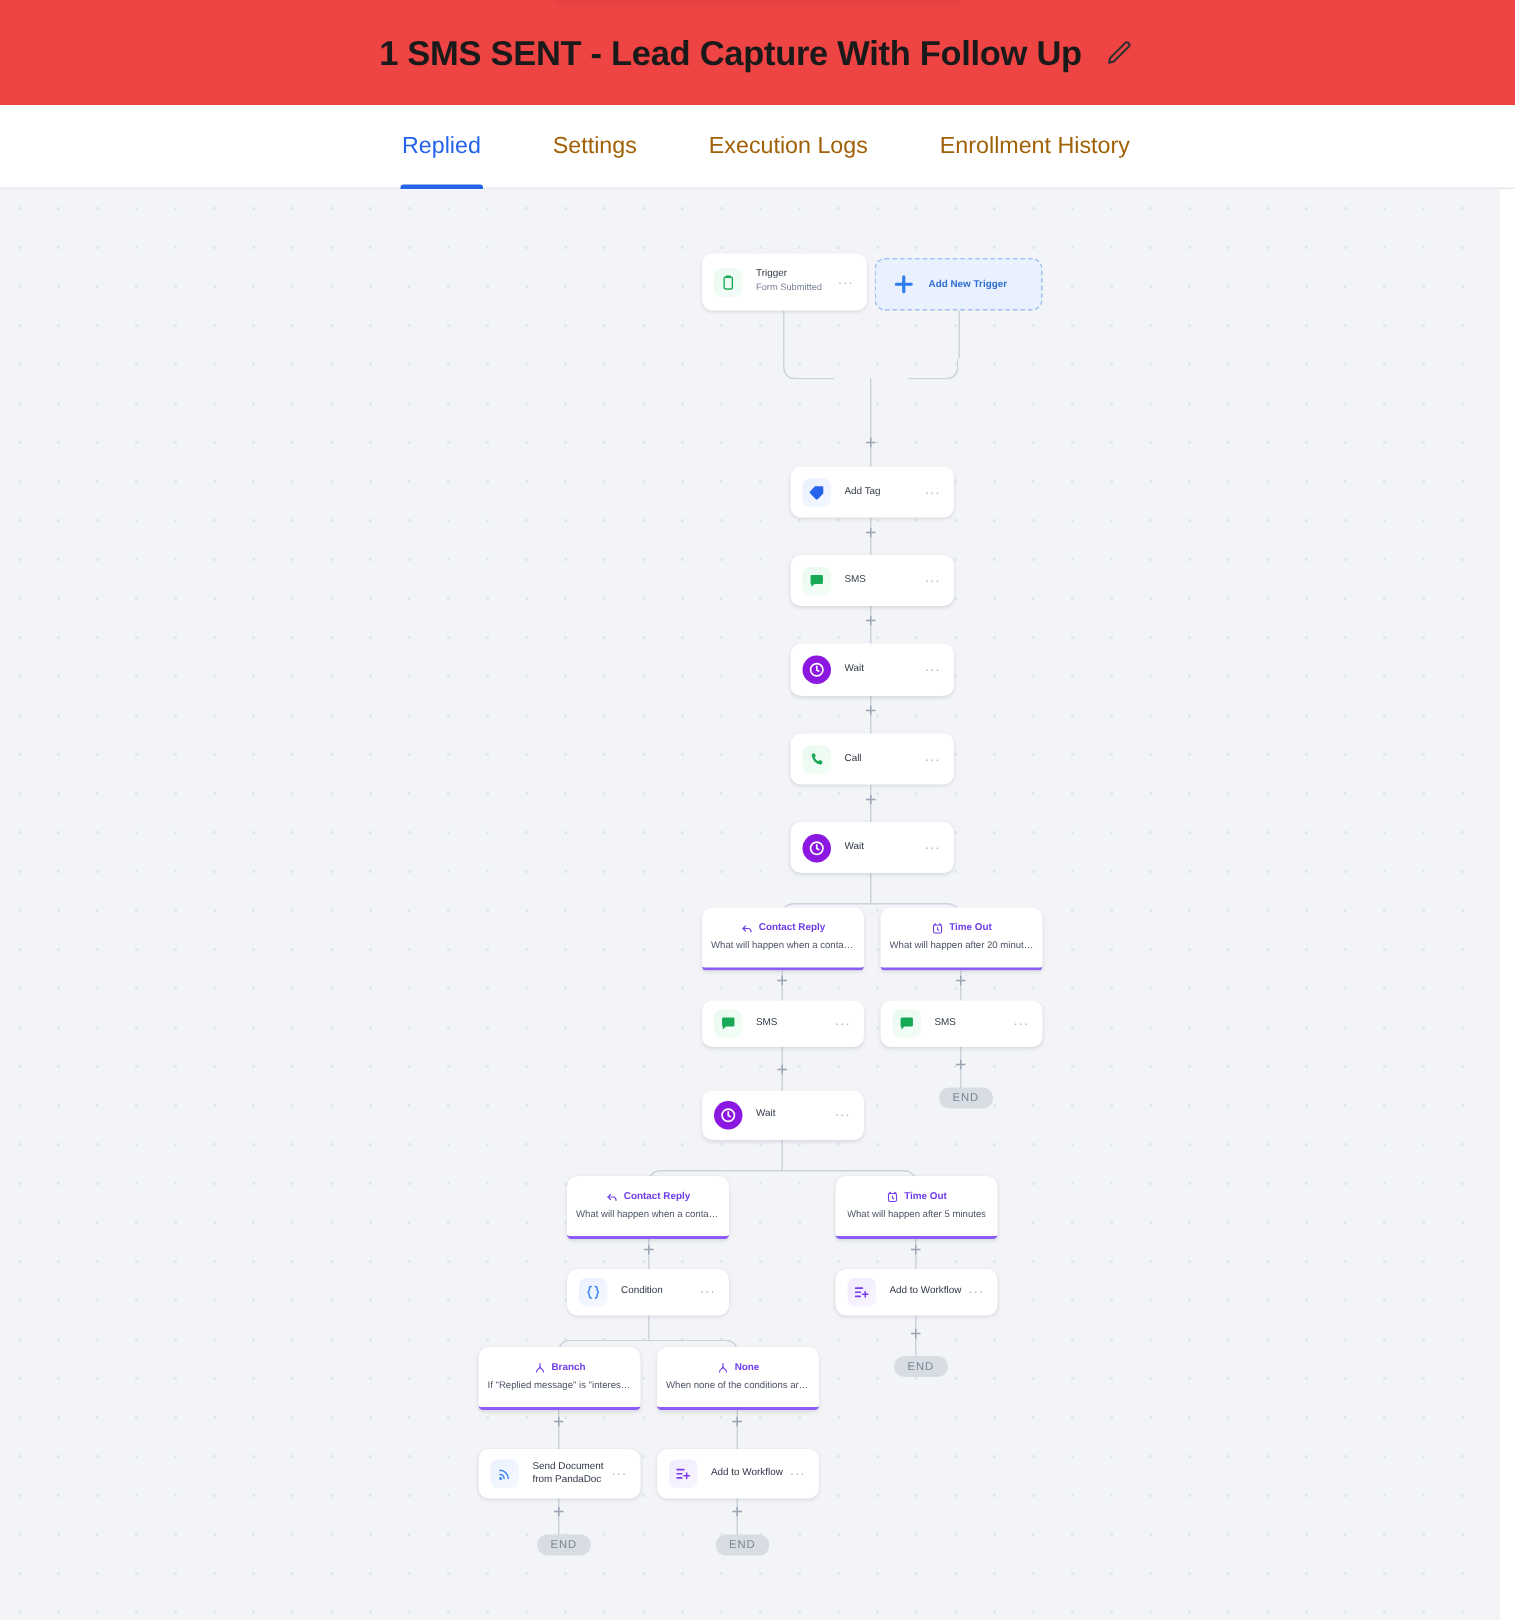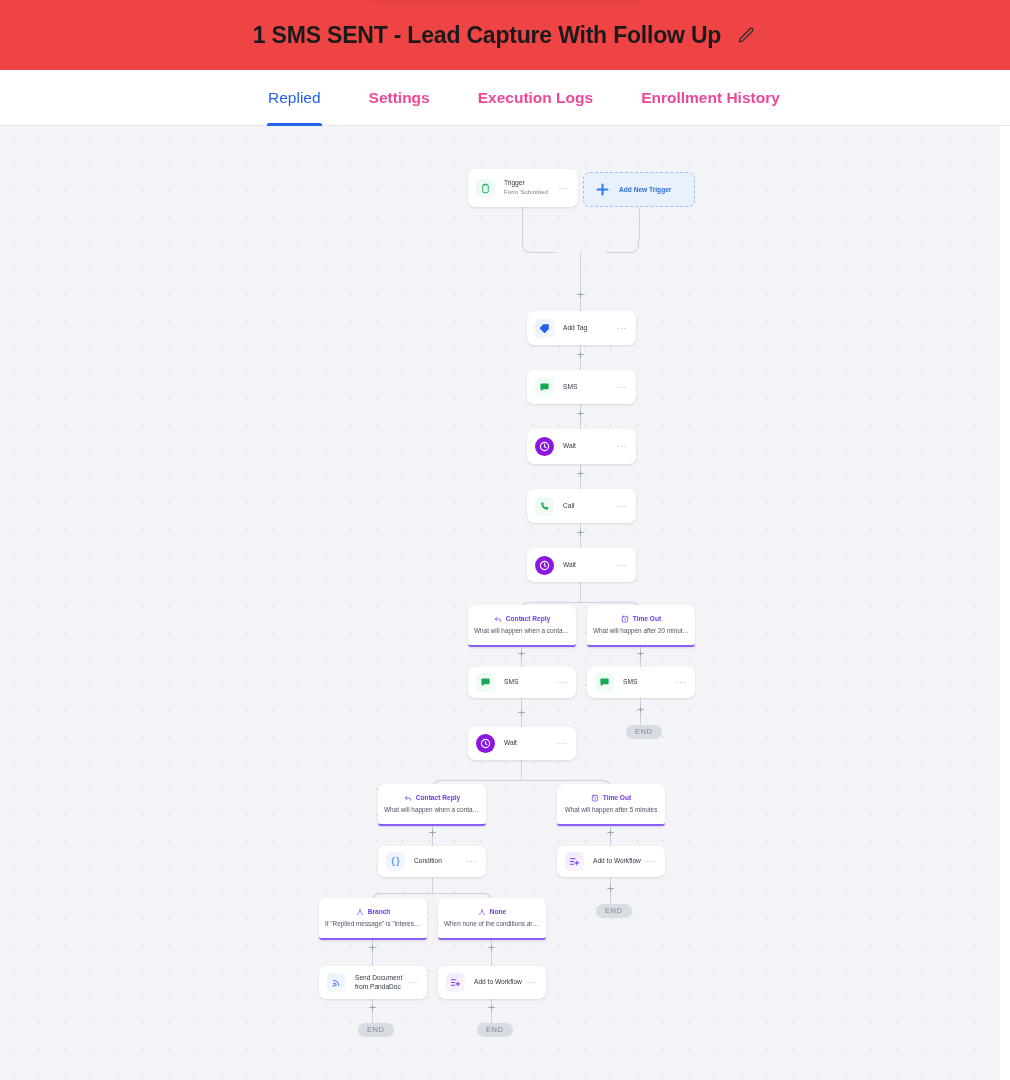--- a/index.html
+++ b/index.html
@@ -55,27 +55,26 @@
     align-items: stretch;
     padding-left: 268px;
     gap: 0;
     position: relative;
     z-index: 4;
   }
   .tab {
     display: flex;
     align-items: center;
     font-size: 15.5px;
-    color: #ec4899;
+    color: #a16207;
     cursor: pointer;
     padding: 0 0 0 0;
     margin-right: 48px;
     position: relative;
     white-space: nowrap;
-    font-weight: bold;
   }
   .tab.active { color: #2563eb; font-weight: normal; }
   .tab.active::after {
     content: "";
     position: absolute;
     left: -1px; right: -1px; bottom: -1px;
     height: 3px;
     background: #2563eb;
     border-radius: 2px 2px 0 0;
   }

